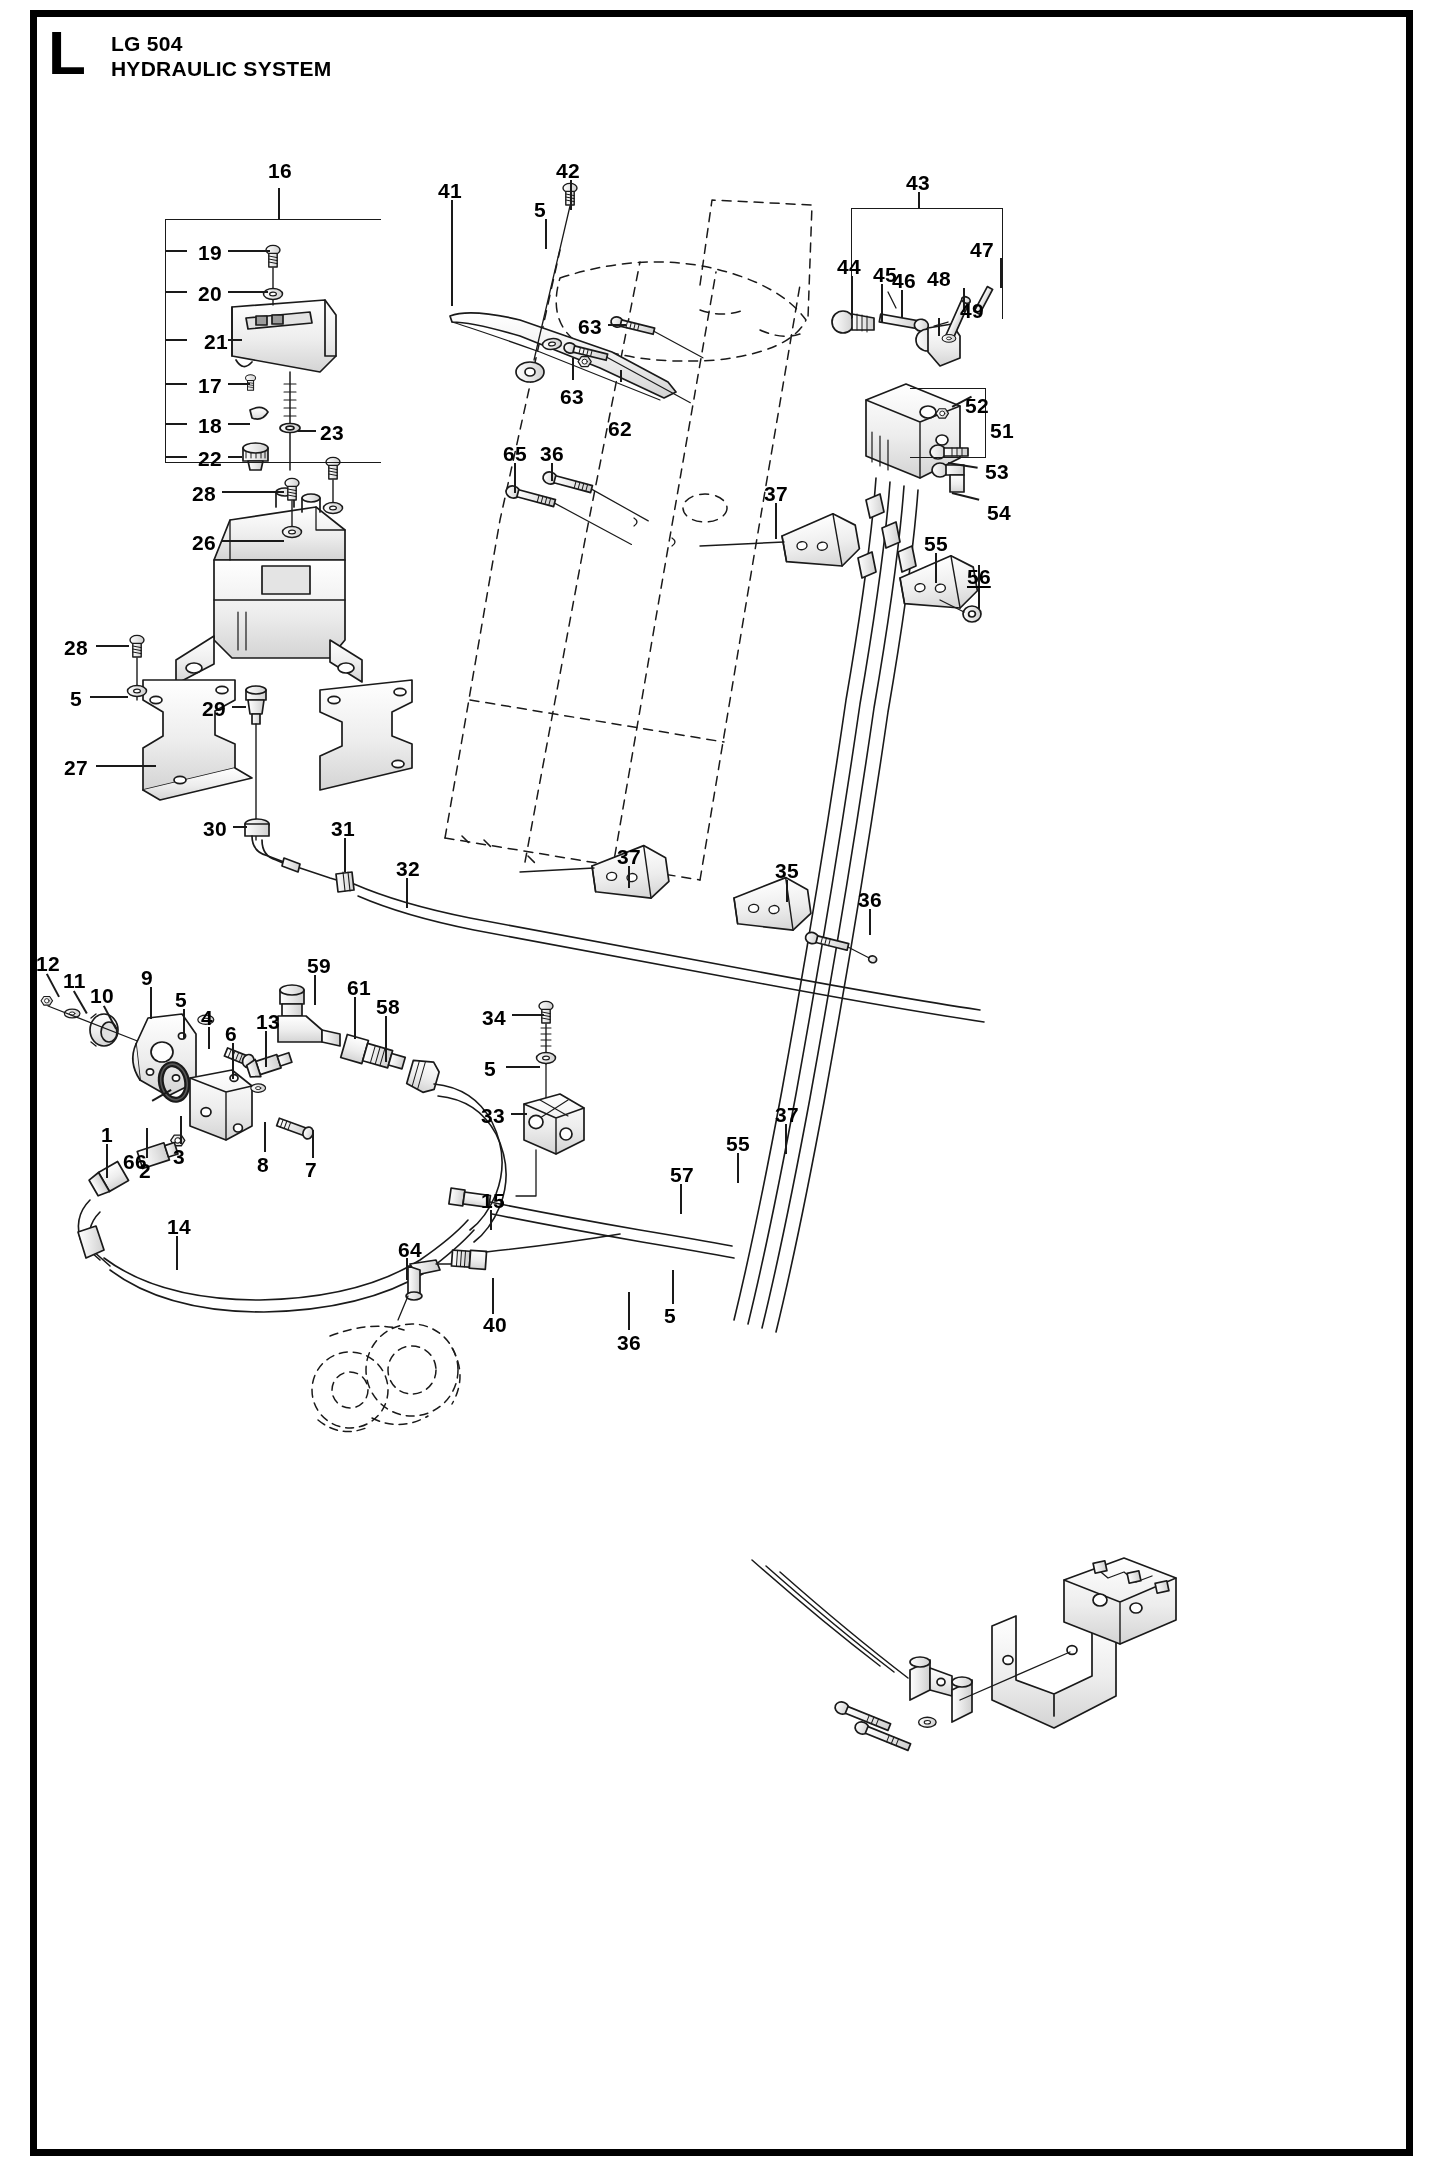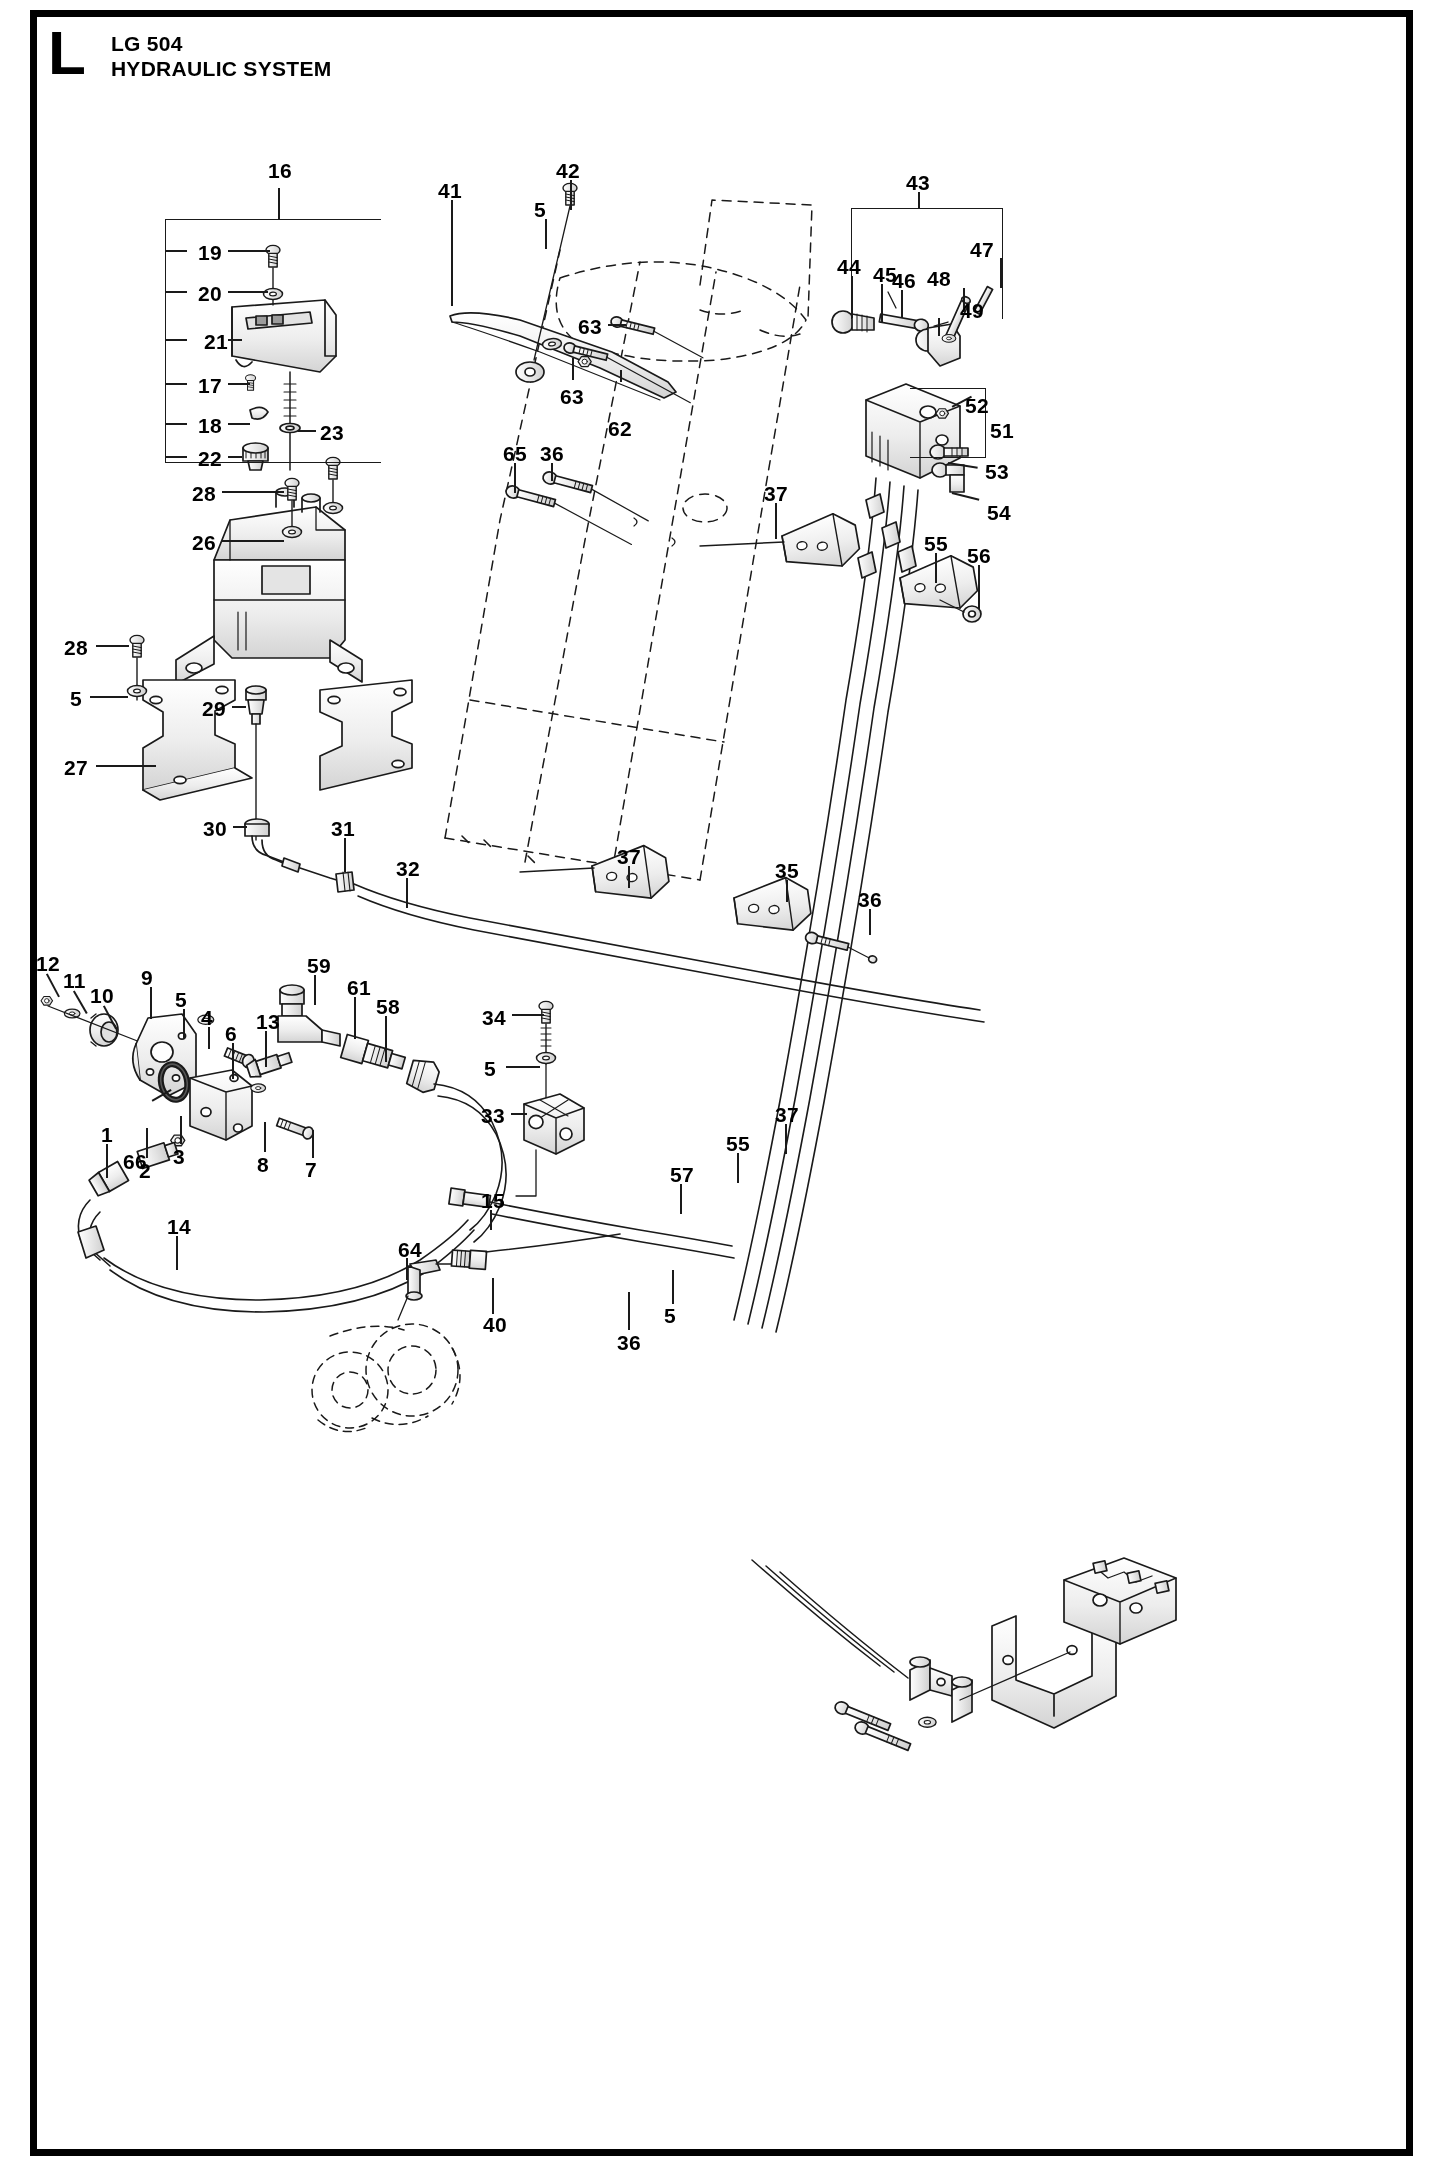--- a/index.html
+++ b/index.html
@@ -661,21 +661,21 @@
       <div class="cal" style="left: 892px; top: 270px;">46</div>
       <div class="cal" style="left: 970px; top: 239px;">47</div>
       <div class="cal" style="left: 927px; top: 268px;">48</div>
       <div class="cal" style="left: 928px; top: 300px; margin-left: 32px;">49</div>
       <div class="cal" style="left: 990px; top: 420px;">51</div>
       <div class="cal" style="left: 965px; top: 395px;">52</div>
       <div class="cal" style="left: 985px; top: 461px;">53</div>
       <div class="cal" style="left: 987px; top: 502px;">54</div>
       <div class="cal" style="left: 764px; top: 483px;">37</div>
       <div class="cal" style="left: 924px; top: 533px;">55</div>
-      <div class="cal" style="left: 967px; top: 545px;">56</div>
+      <div class="cal" style="left: 967px; top: 566px; text-decoration: underline;">56</div>
       <div class="cal" style="left: 617px; top: 846px;">37</div>
       <div class="cal" style="left: 775px; top: 860px;">35</div>
       <div class="cal" style="left: 858px; top: 889px;">36</div>
       <div class="cal" style="left: 36px; top: 953px;">12</div>
       <div class="cal" style="left: 63px; top: 970px;">11</div>
       <div class="cal" style="left: 90px; top: 985px;">10</div>
       <div class="cal" style="left: 141px; top: 967px;">9</div>
       <div class="cal" style="left: 175px; top: 989px;">5</div>
       <div class="cal" style="left: 201px; top: 1007px;">4</div>
       <div class="cal" style="left: 225px; top: 1023px;">6</div>

